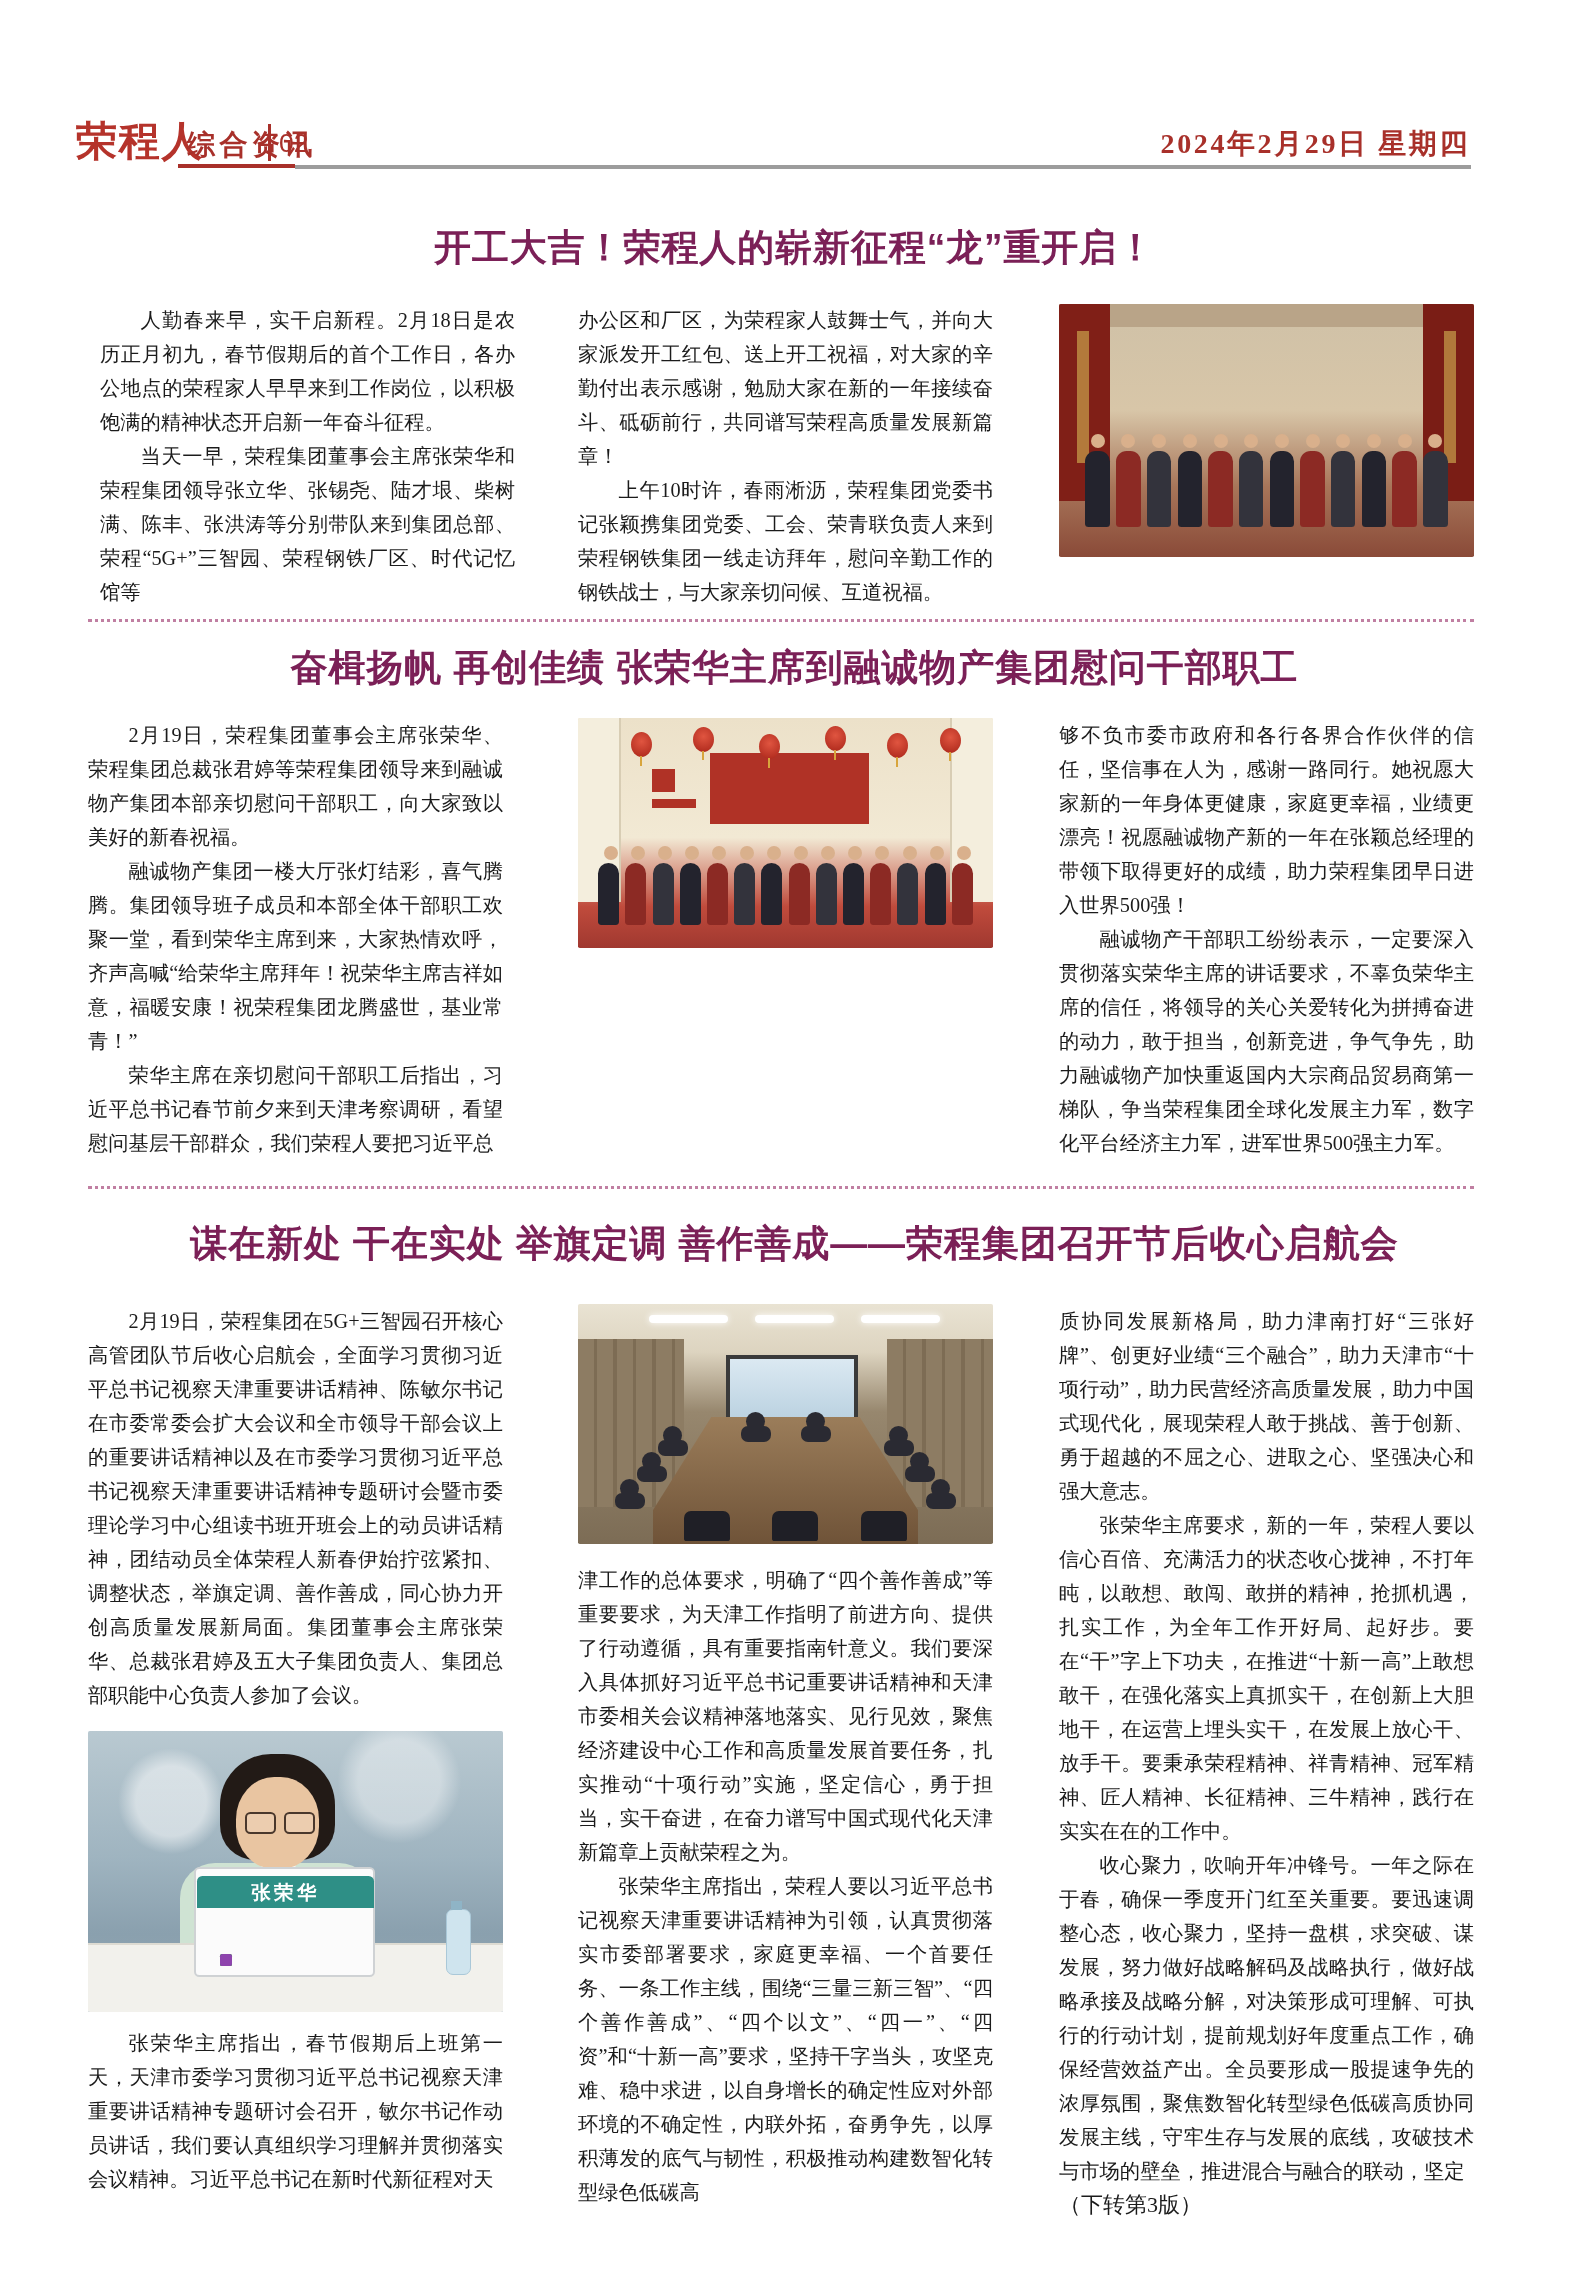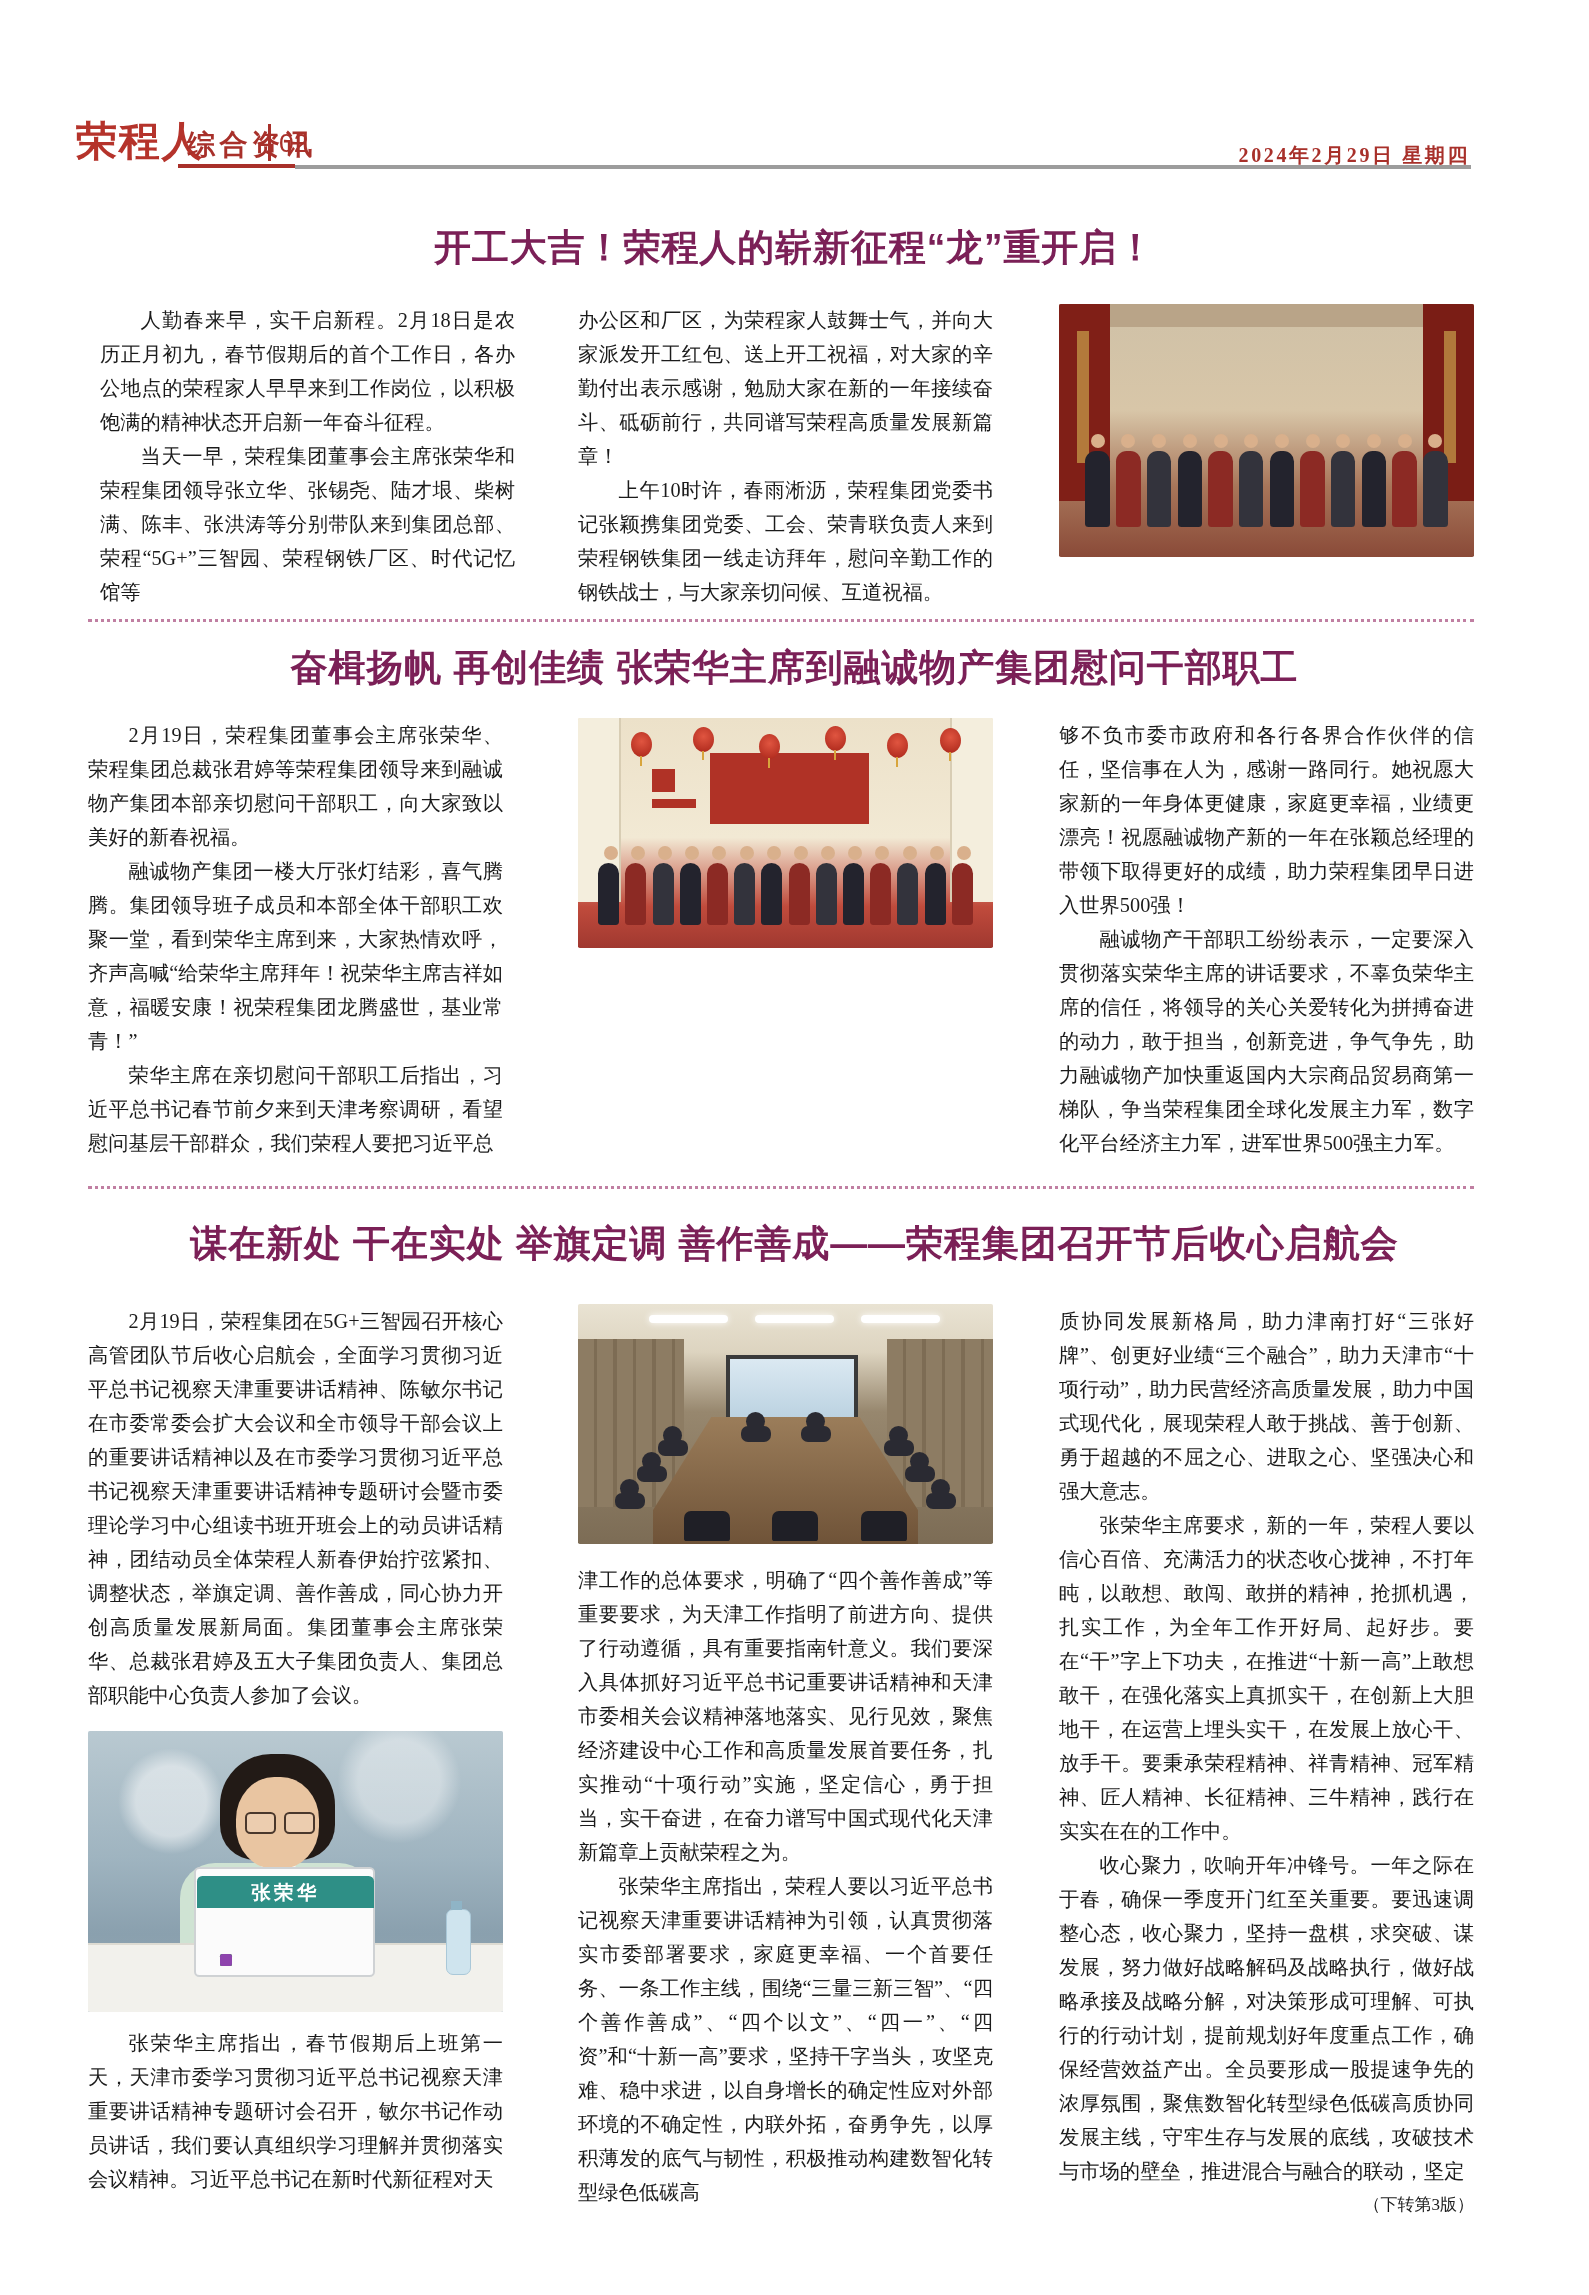--- a/index.html
+++ b/index.html
@@ -7,34 +7,34 @@
         font-family:"Liberation Serif","DejaVu Serif",serif;color:#1b1b1b;margin-top:29px;}
   .abs{position:absolute;}
 
   
   .masthead{left:76px;top:85px;font-size:41px;font-weight:bold;color:#b5332b;letter-spacing:1.8px;
             font-family:"Liberation Serif","DejaVu Serif",serif;}
   .section-title{left:187px;top:97px;font-size:28px;font-weight:bold;color:#a8302a;letter-spacing:4.4px;
             font-family:"Liberation Sans","DejaVu Sans",sans-serif;}
   .header-vline{left:268px;top:95px;width:2.6px;height:37px;background:#a8302a;}
   .page-number{left:279px;top:99px;font-size:26.5px;color:#a8302a;font-family:"Liberation Sans",sans-serif;}
-  .issue-date{top:113px;right:119px;font-size:20px;font-weight:bold;color:#a8302a;letter-spacing:2.6px;text-align:center;}
+  .issue-date{top:96px;right:119px;font-size:28px;font-weight:bold;color:#a8302a;letter-spacing:2.6px;text-align:center;}
   .rule-red{left:178px;top:135px;width:117px;height:4.4px;background:#a8302a;}
   .rule-gray{left:295px;top:136px;width:1176px;height:3.5px;background:#9c9c9c;}
 
   
   .headline{left:0;width:1589px;text-align:center;font-size:37px;font-weight:900;color:#7b2057;
             font-family:"Liberation Sans","DejaVu Sans",sans-serif;letter-spacing:0.9px;}
   .h1{top:194px;} .h2{top:614px;} .h3{top:1190px;}
 
   
   .col{width:415px;font-size:20.3px;line-height:34px;text-align:justify;}
   .col p{margin:0;}
   .col p.ind{text-indent:2em;}
-  .cont{text-align:right;font-size:17px;}
+  .cont{text-align:left;font-size:22px;}
 
   .dotted{height:0;border-top:3.5px dotted #c07fa2;width:1386px;left:88px;}
 
   
   .photo{overflow:hidden;border-radius:1.8px;}
   .photo *{position:absolute;}
 
   
   .photo1{background:linear-gradient(180deg,#cfc1a7 0%,#d8c6a8 42%,#a8765a 72%,#8a4a38 100%);}
   .p1-panelL{left:0;top:0;width:51px;height:78%;background:#801f17;}

